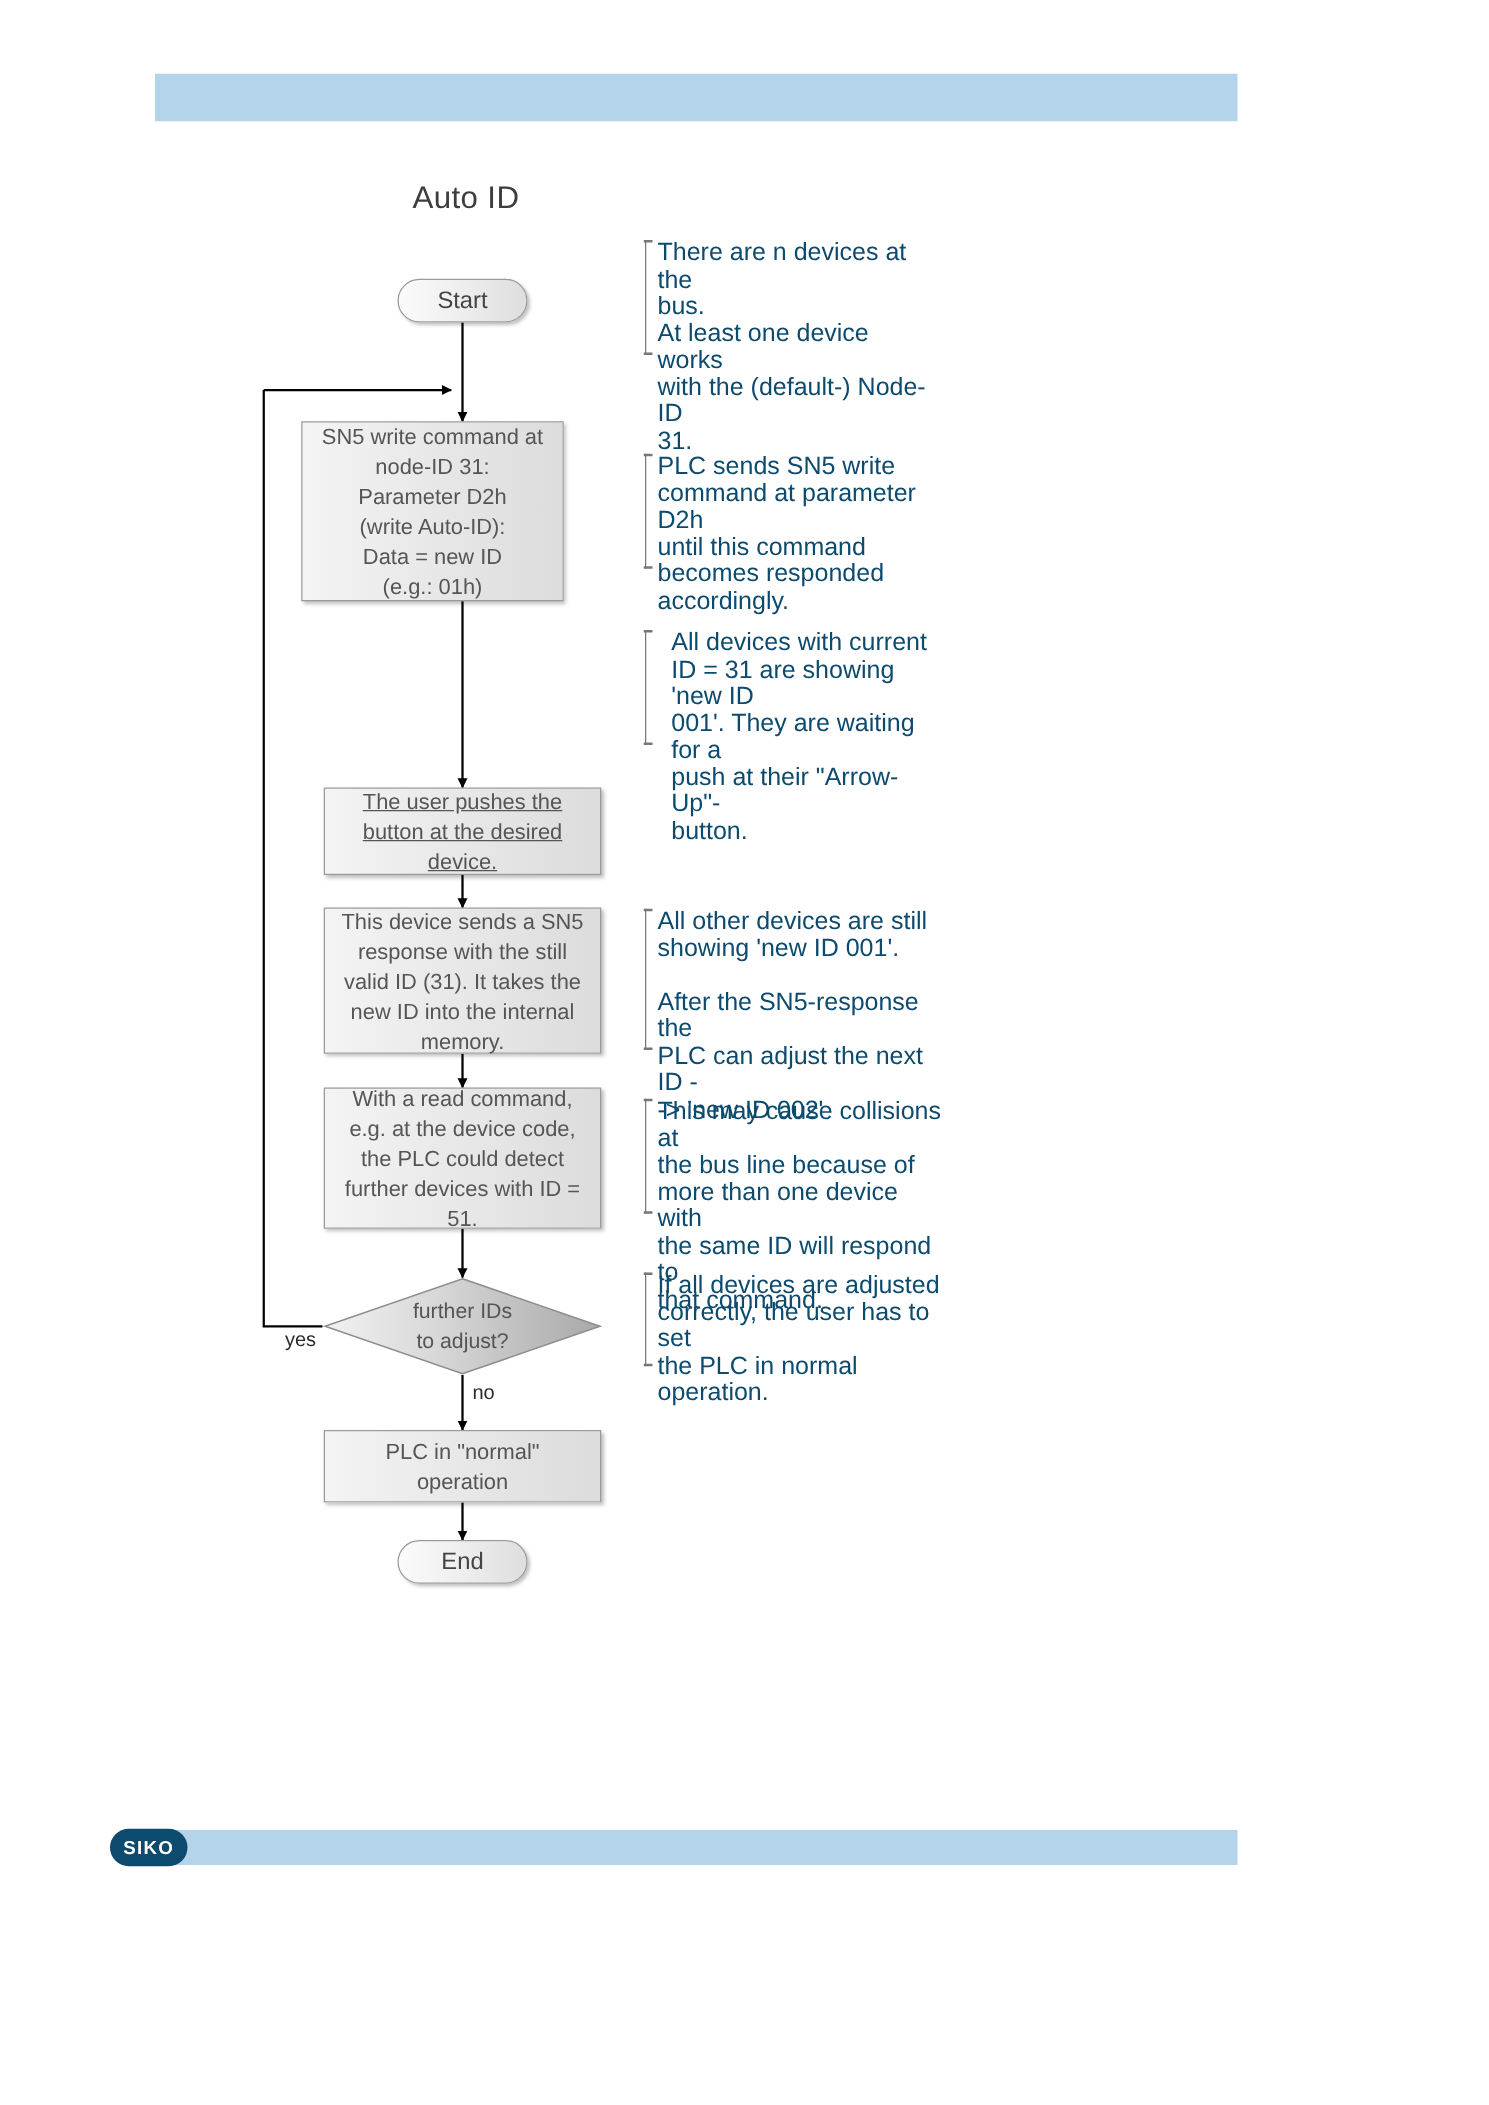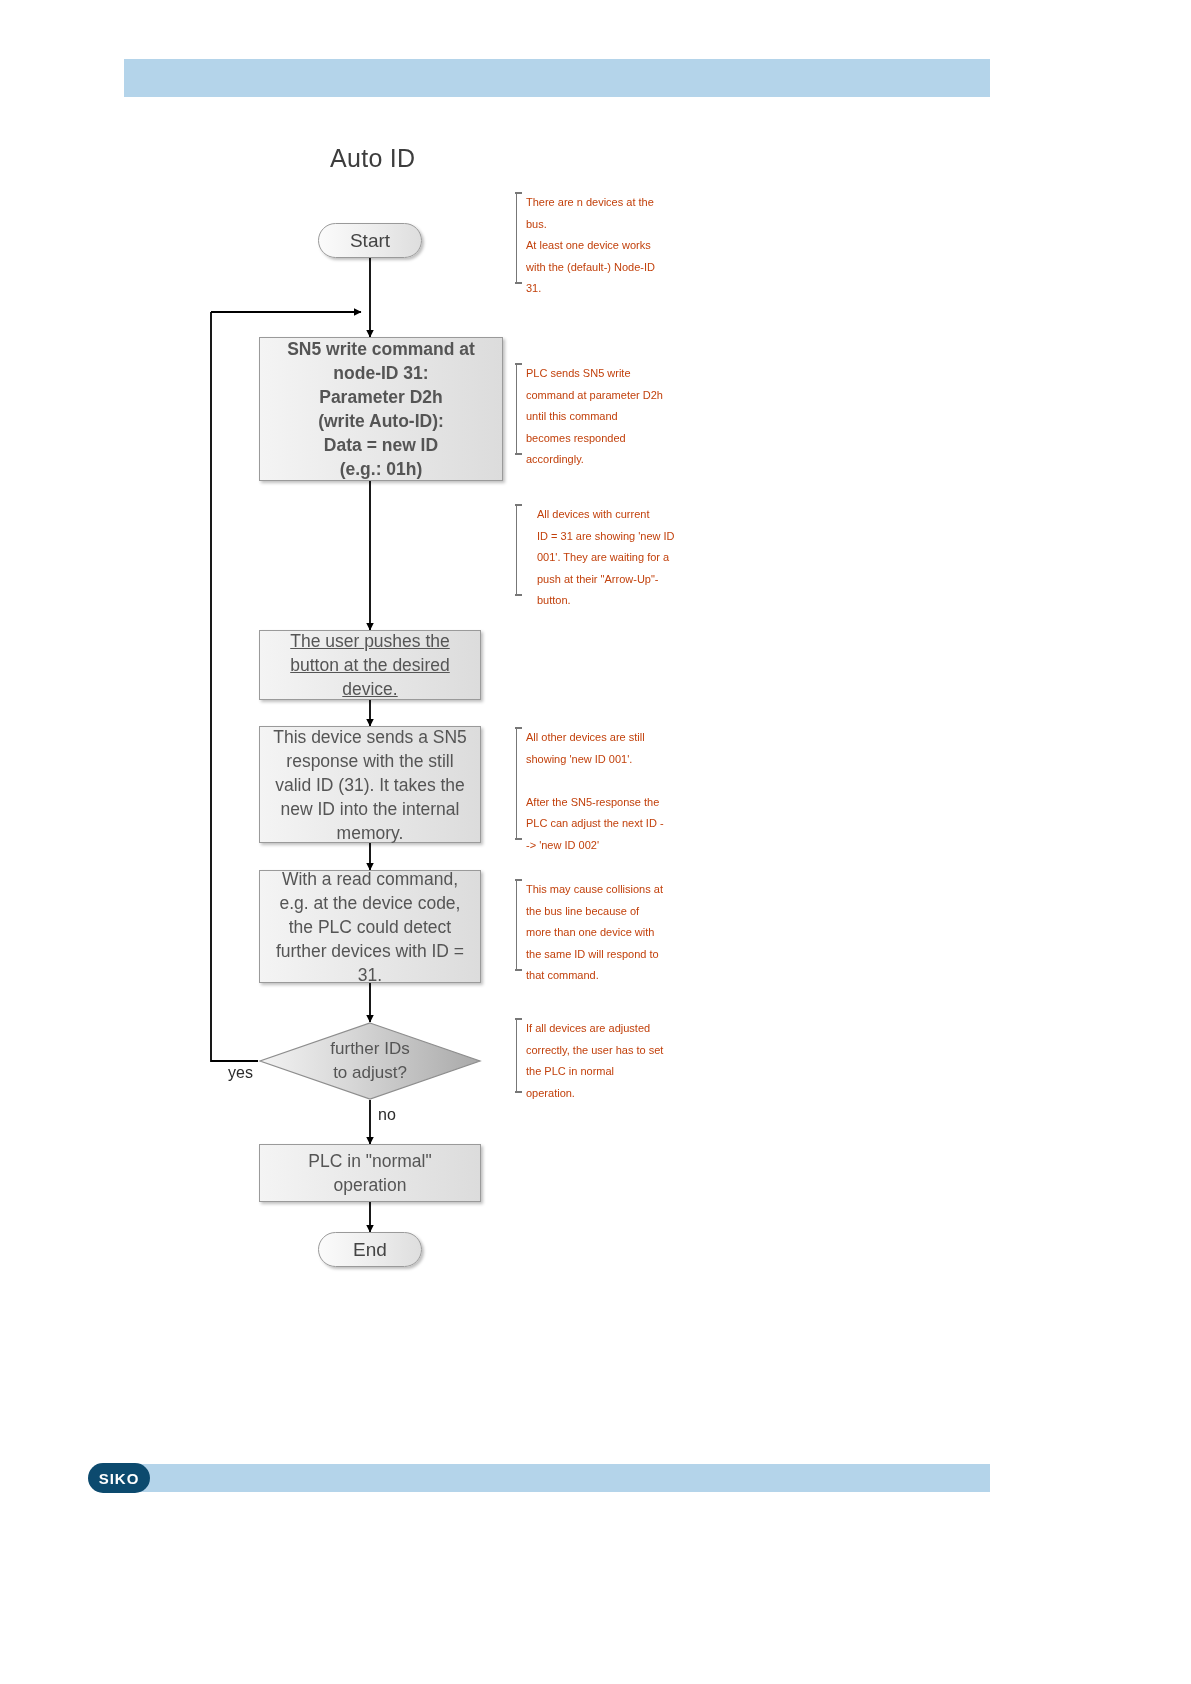--- a/index.html
+++ b/index.html
@@ -123,23 +123,23 @@
     color: #2b2b2b;
     white-space: nowrap;
   }
 
   
   .annotation {
     position: absolute;
     box-sizing: border-box;
     border-left: 1.6px solid #777;
     padding-left: 9px;
-    font-size: 11px;
+    font-size: 20px;
     line-height: 21.5px;
-    color: #c2410c;
+    color: #0c4a6e;
     white-space: pre-line;
   }
   .annotation::before,
   .annotation::after {
     content: "";
     position: absolute;
     left: -1.6px;
     width: 7px;
     height: 1.6px;
     background: #777;
@@ -181,21 +181,21 @@
     <line x1="370" y1="1202" x2="370" y2="1232" marker-end="url(#arrowhead)"></line>
 
     <polyline points="258,1061 211,1061 211,312"></polyline>
   </g>
 </svg>
 
 <div class="node terminator" style="left:318px; top:223px; width:104px; height:35px;">
   <span class="node-text">Start</span>
 </div>
 
-<div class="node" style="left:259px; top:337px; width:244px; height:144px;font-weight:bold;">
+<div class="node" style="left:241px; top:337px; width:210px; height:144px;">
   <span class="node-text">SN5 write command at
 node-ID 31:
 Parameter D2h
 (write Auto-ID):
 Data = new ID
 (e.g.: 01h)</span>
 </div>
 
 <div class="node" style="left:259px; top:630px; width:222px; height:70px;text-decoration:underline;">
   <span class="node-text">The user pushes the
@@ -209,21 +209,21 @@
 valid ID (31). It takes the
 new ID into the internal
 memory.</span>
 </div>
 
 <div class="node" style="left:259px; top:870px; width:222px; height:113px;">
   <span class="node-text">With a read command,
 e.g. at the device code,
 the PLC could detect
 further devices with ID =
-31.</span>
+51.</span>
 </div>
 
 <div class="decision" style="left:258px; top:1022px; width:224px; height:78px;">
   <svg width="224" height="78" viewBox="0 0 224 78" style="position:absolute; left:0; top:0; overflow:visible;">
     <defs>
       <linearGradient id="diamondGrad" x1="0" y1="0" x2="1" y2="0">
         <stop offset="0%" stop-color="#f2f2f2"></stop>
         <stop offset="40%" stop-color="#d8d8d8"></stop>
         <stop offset="100%" stop-color="#a9a9a9"></stop>
       </linearGradient>

